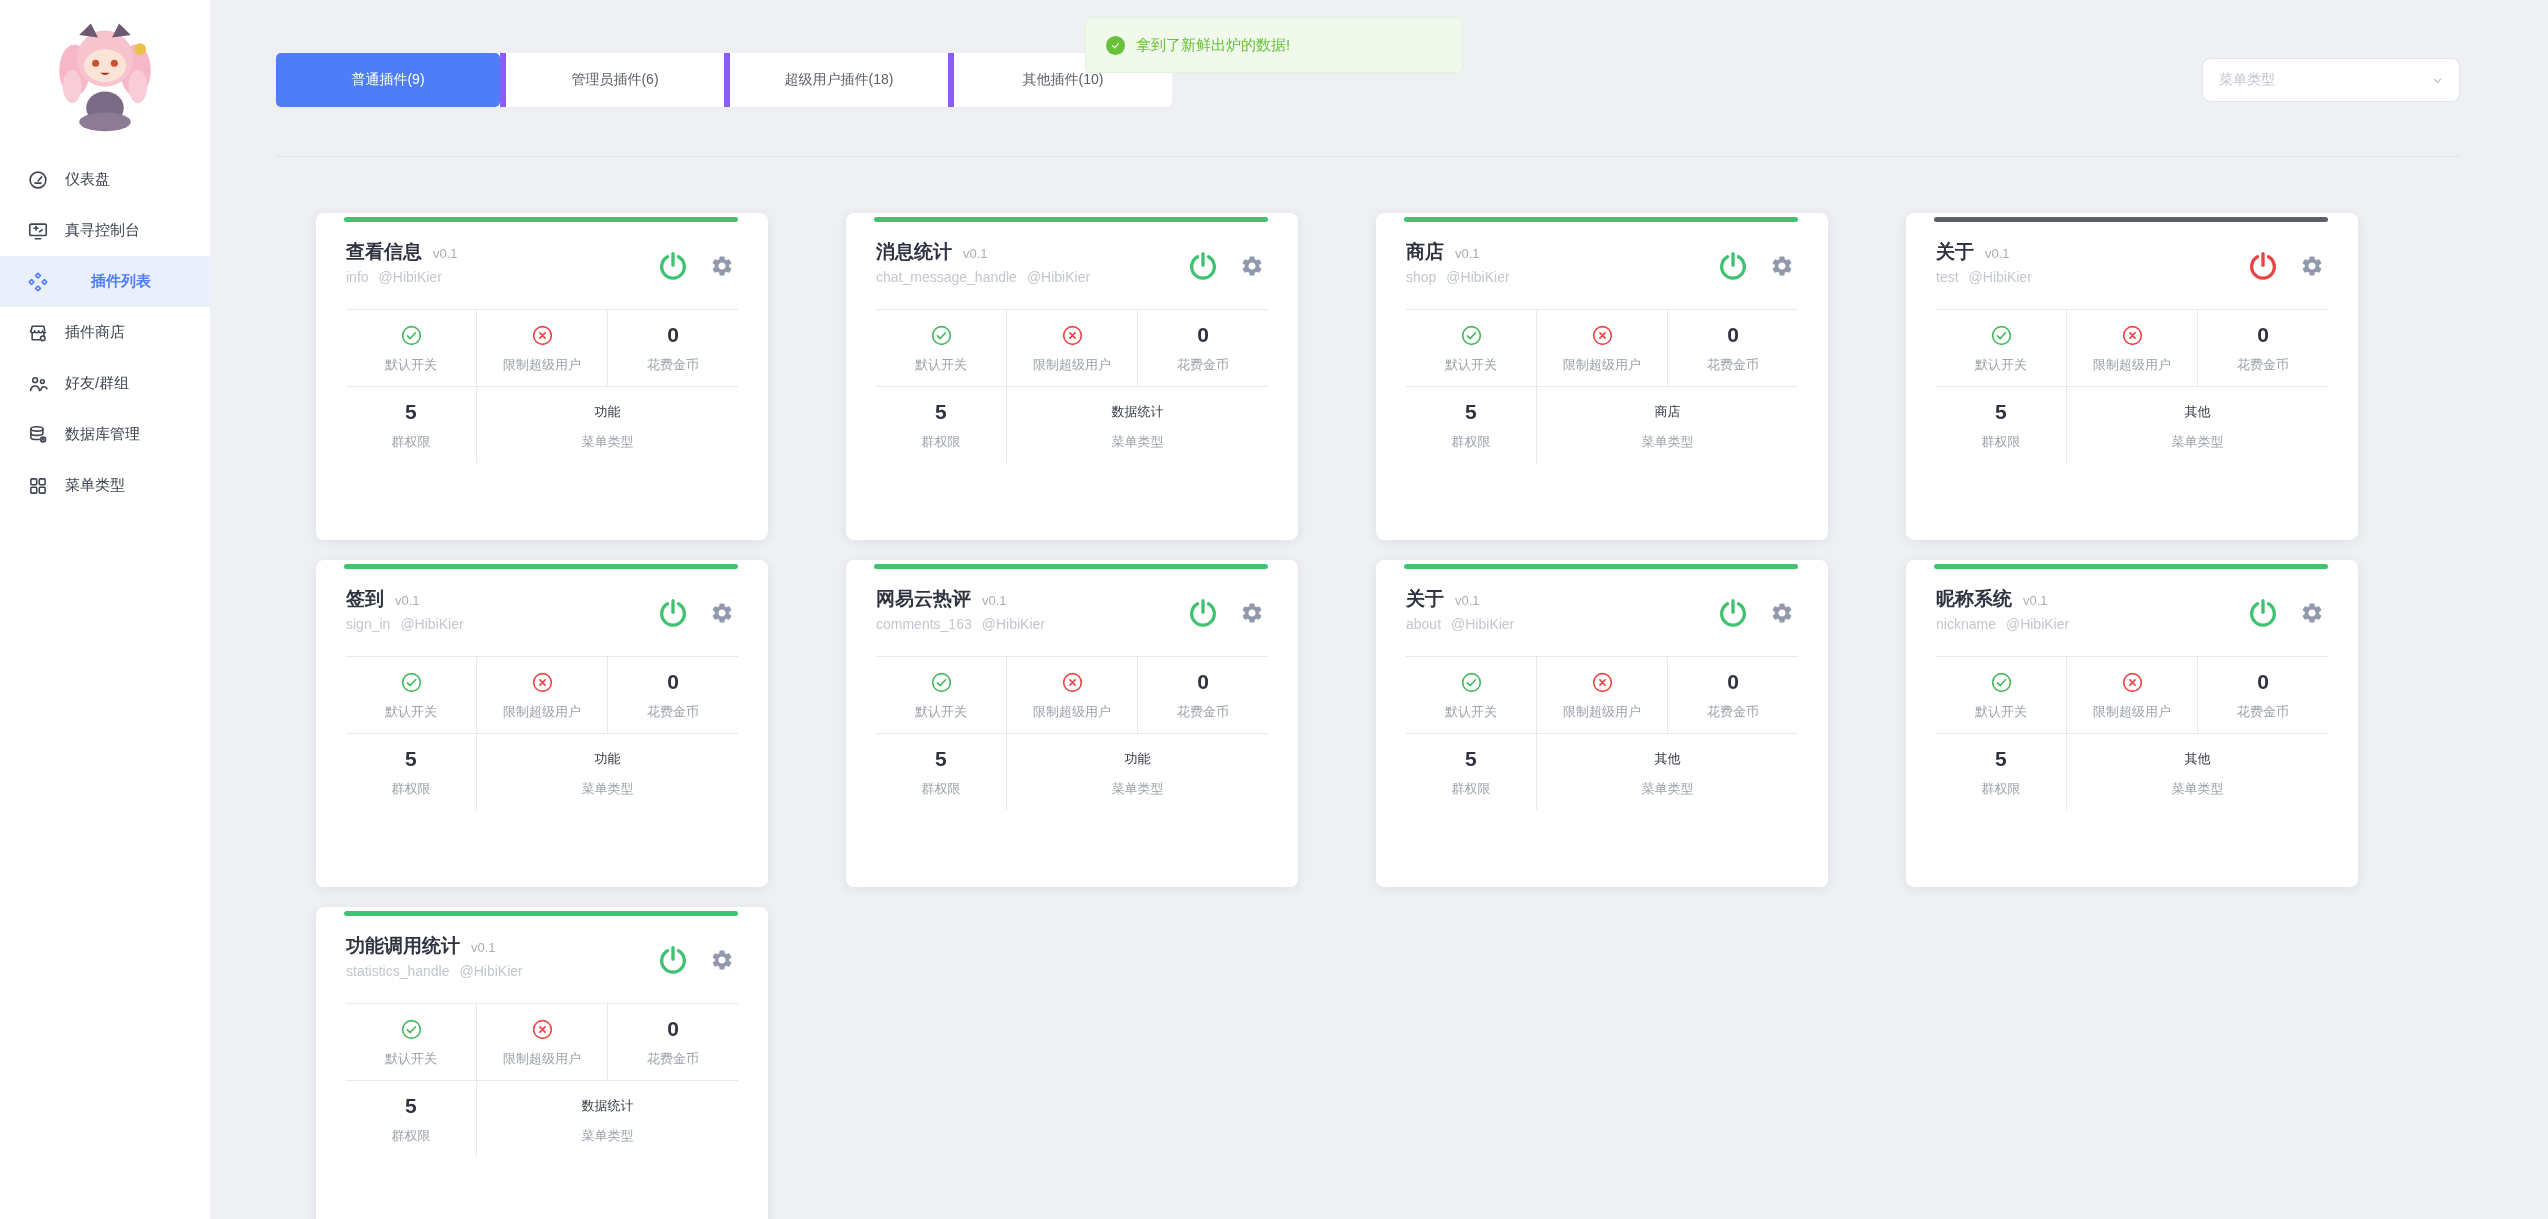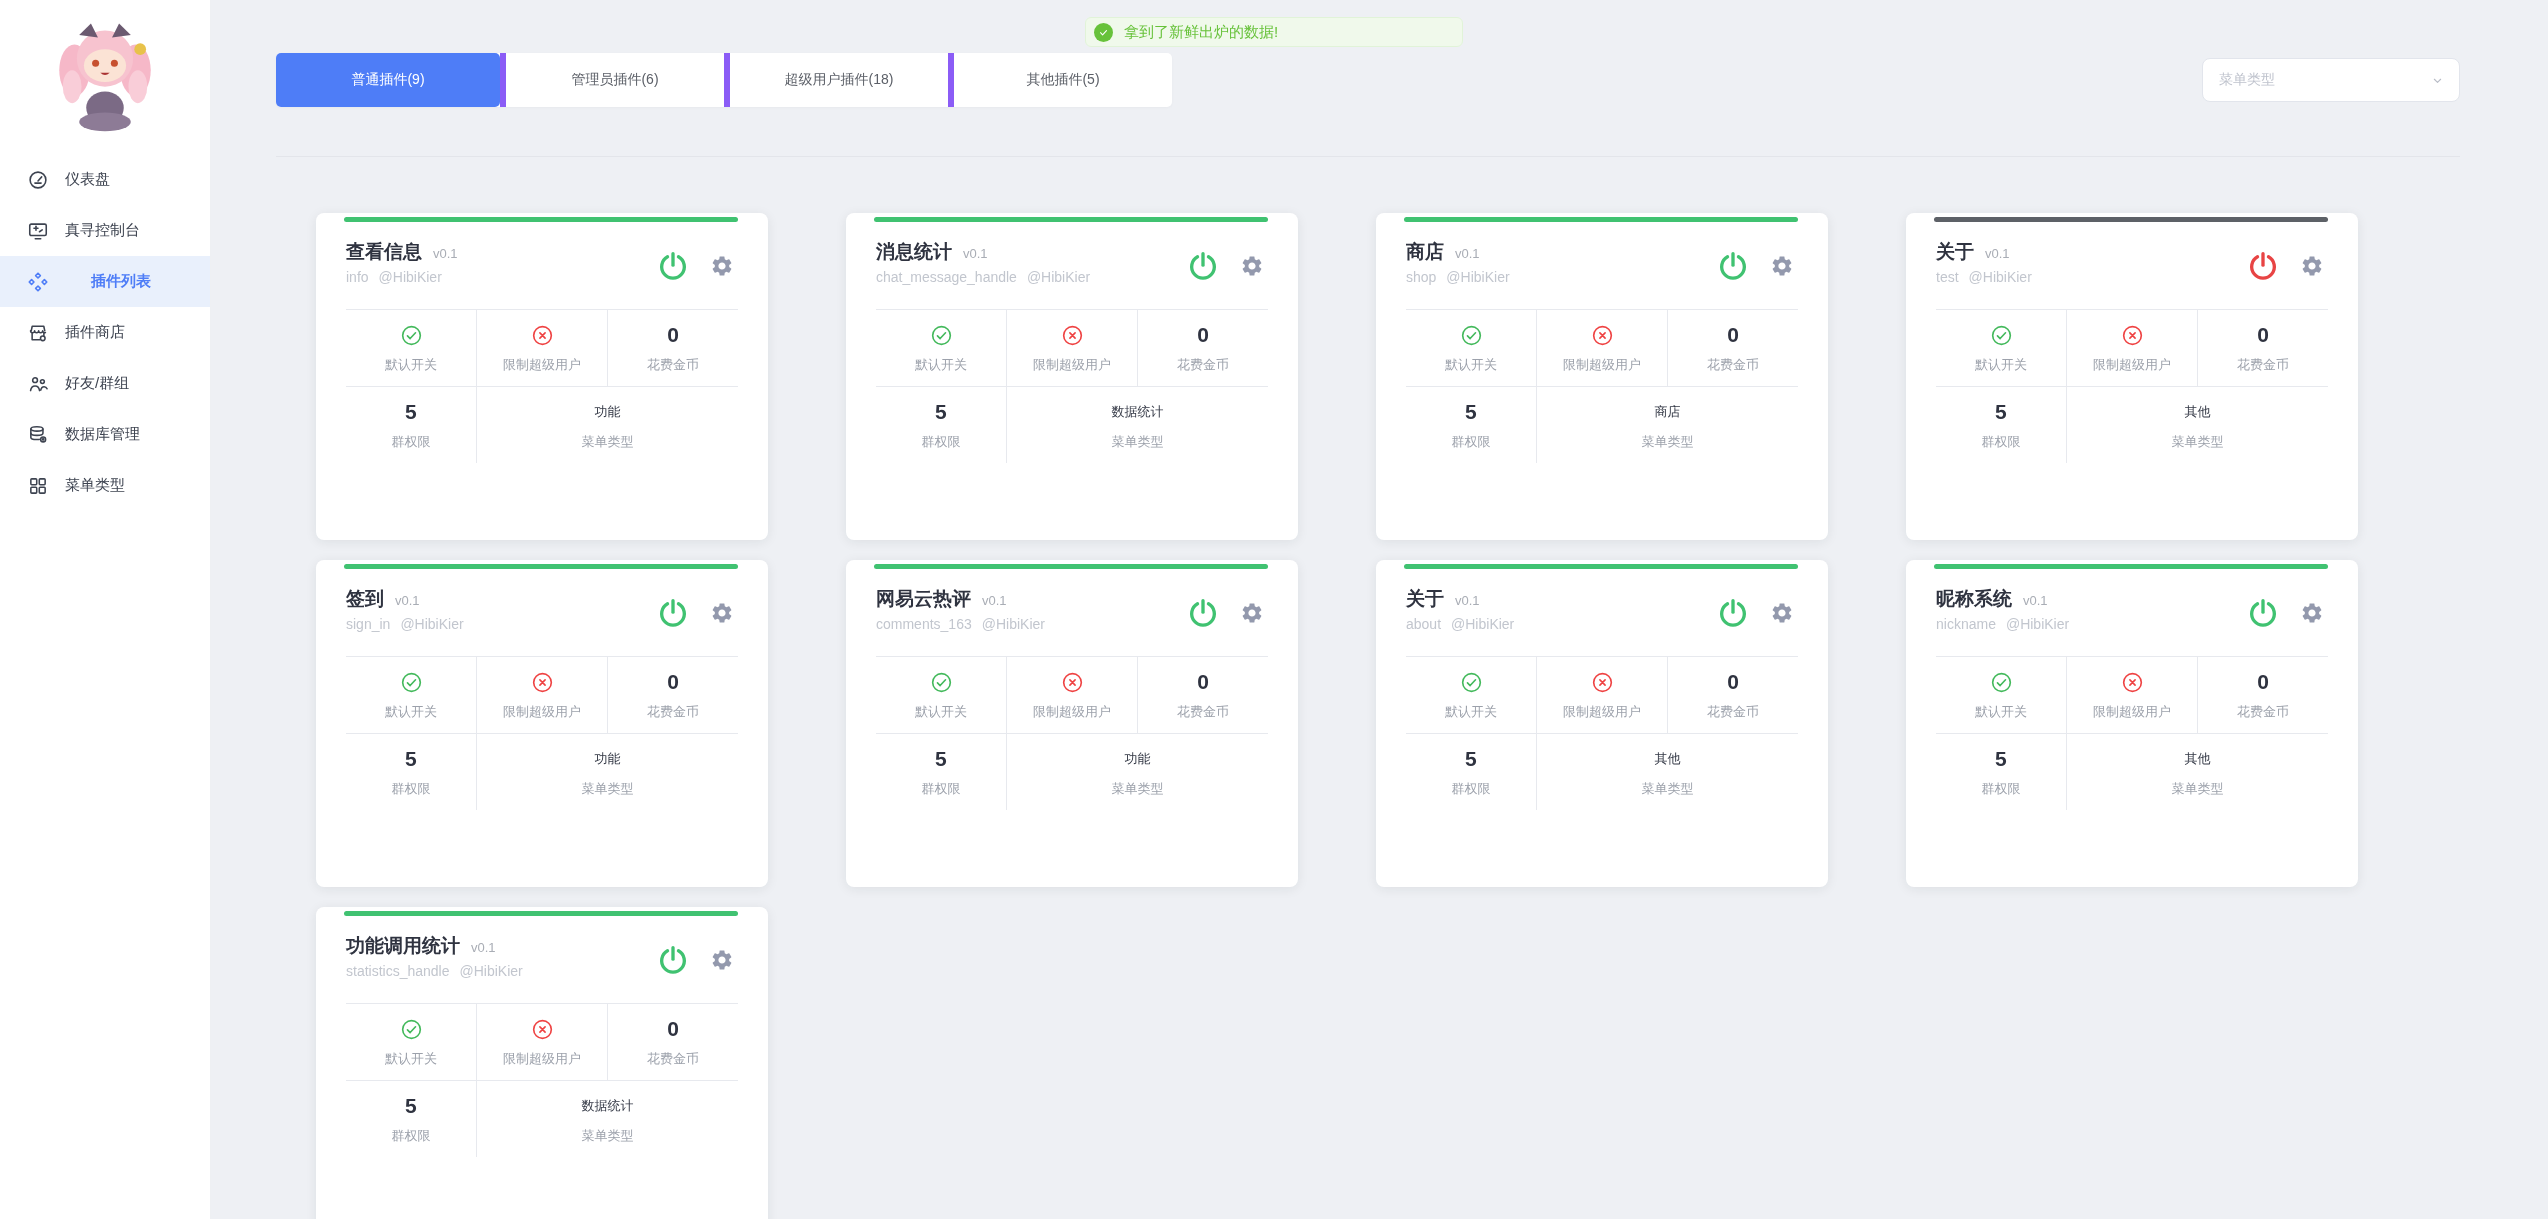--- a/index.html
+++ b/index.html
@@ -30,22 +30,22 @@
   .topbar-right { margin-left:auto; display:flex; align-items:center; }
   .swap-ic { width:20px; height:20px; margin-right:8px; color:#8a8f99; display:flex; }
   .swap-ic svg { width:20px; height:20px; stroke:currentColor; fill:none;
     stroke-width:1.6; stroke-linecap:round; stroke-linejoin:round; }
   .switch-label { font-size:14px; color:#8f939c; cursor:pointer; }
   .avatar { width:46px; height:46px; border-radius:50%; margin-left:16px;
     overflow:hidden; cursor:pointer; box-shadow:0 0 0 1px rgba(0,0,0,0.05); }
 
   
   .toast { position:fixed; left:50%; top:17px; transform:translateX(-50%);
-    width:378px; height:30px; background:#f0f9eb; border:1px solid #e1f3d8;
-    border-radius:6px; display:flex; align-items:center; padding-left:8px;
+    width:378px; height:56px; background:#f0f9eb; border:1px solid #e1f3d8;
+    border-radius:6px; display:flex; align-items:center; padding-left:20px;
     z-index:30; }
   .toast-check { width:19px; height:19px; border-radius:50%; background:#67c23a;
     display:flex; align-items:center; justify-content:center; margin-right:11px; }
   .toast-check svg { width:11px; height:11px; stroke:#ffffff; fill:none;
     stroke-width:2.4; stroke-linecap:round; stroke-linejoin:round; }
   .toast-text { font-size:15px; color:#67c23a; }
 
   
   .content { padding-left:37px;margin-left:28px; }
   .tabs-row { margin-top:53px; display:flex; align-items:center; padding-right:88px; }
@@ -233,21 +233,21 @@
             <div class="tab active">
        <span>普通插件(9)</span>
      </div>
             <div class="tab">
        <span>管理员插件(6)</span>
      </div>
             <div class="tab">
        <span>超级用户插件(18)</span>
      </div>
             <div class="tab">
-       <span>其他插件(5)</span>
+       <span>其他插件(10)</span>
      </div>
           </div>
         <div class="select">
           <span class="select-placeholder">菜单类型</span>
           <svg viewBox="0 0 24 24">
             <path d="m7 10 5 5 5-5"></path>
             </svg>
         </div>
       </div>
       <div class="rule"></div>

